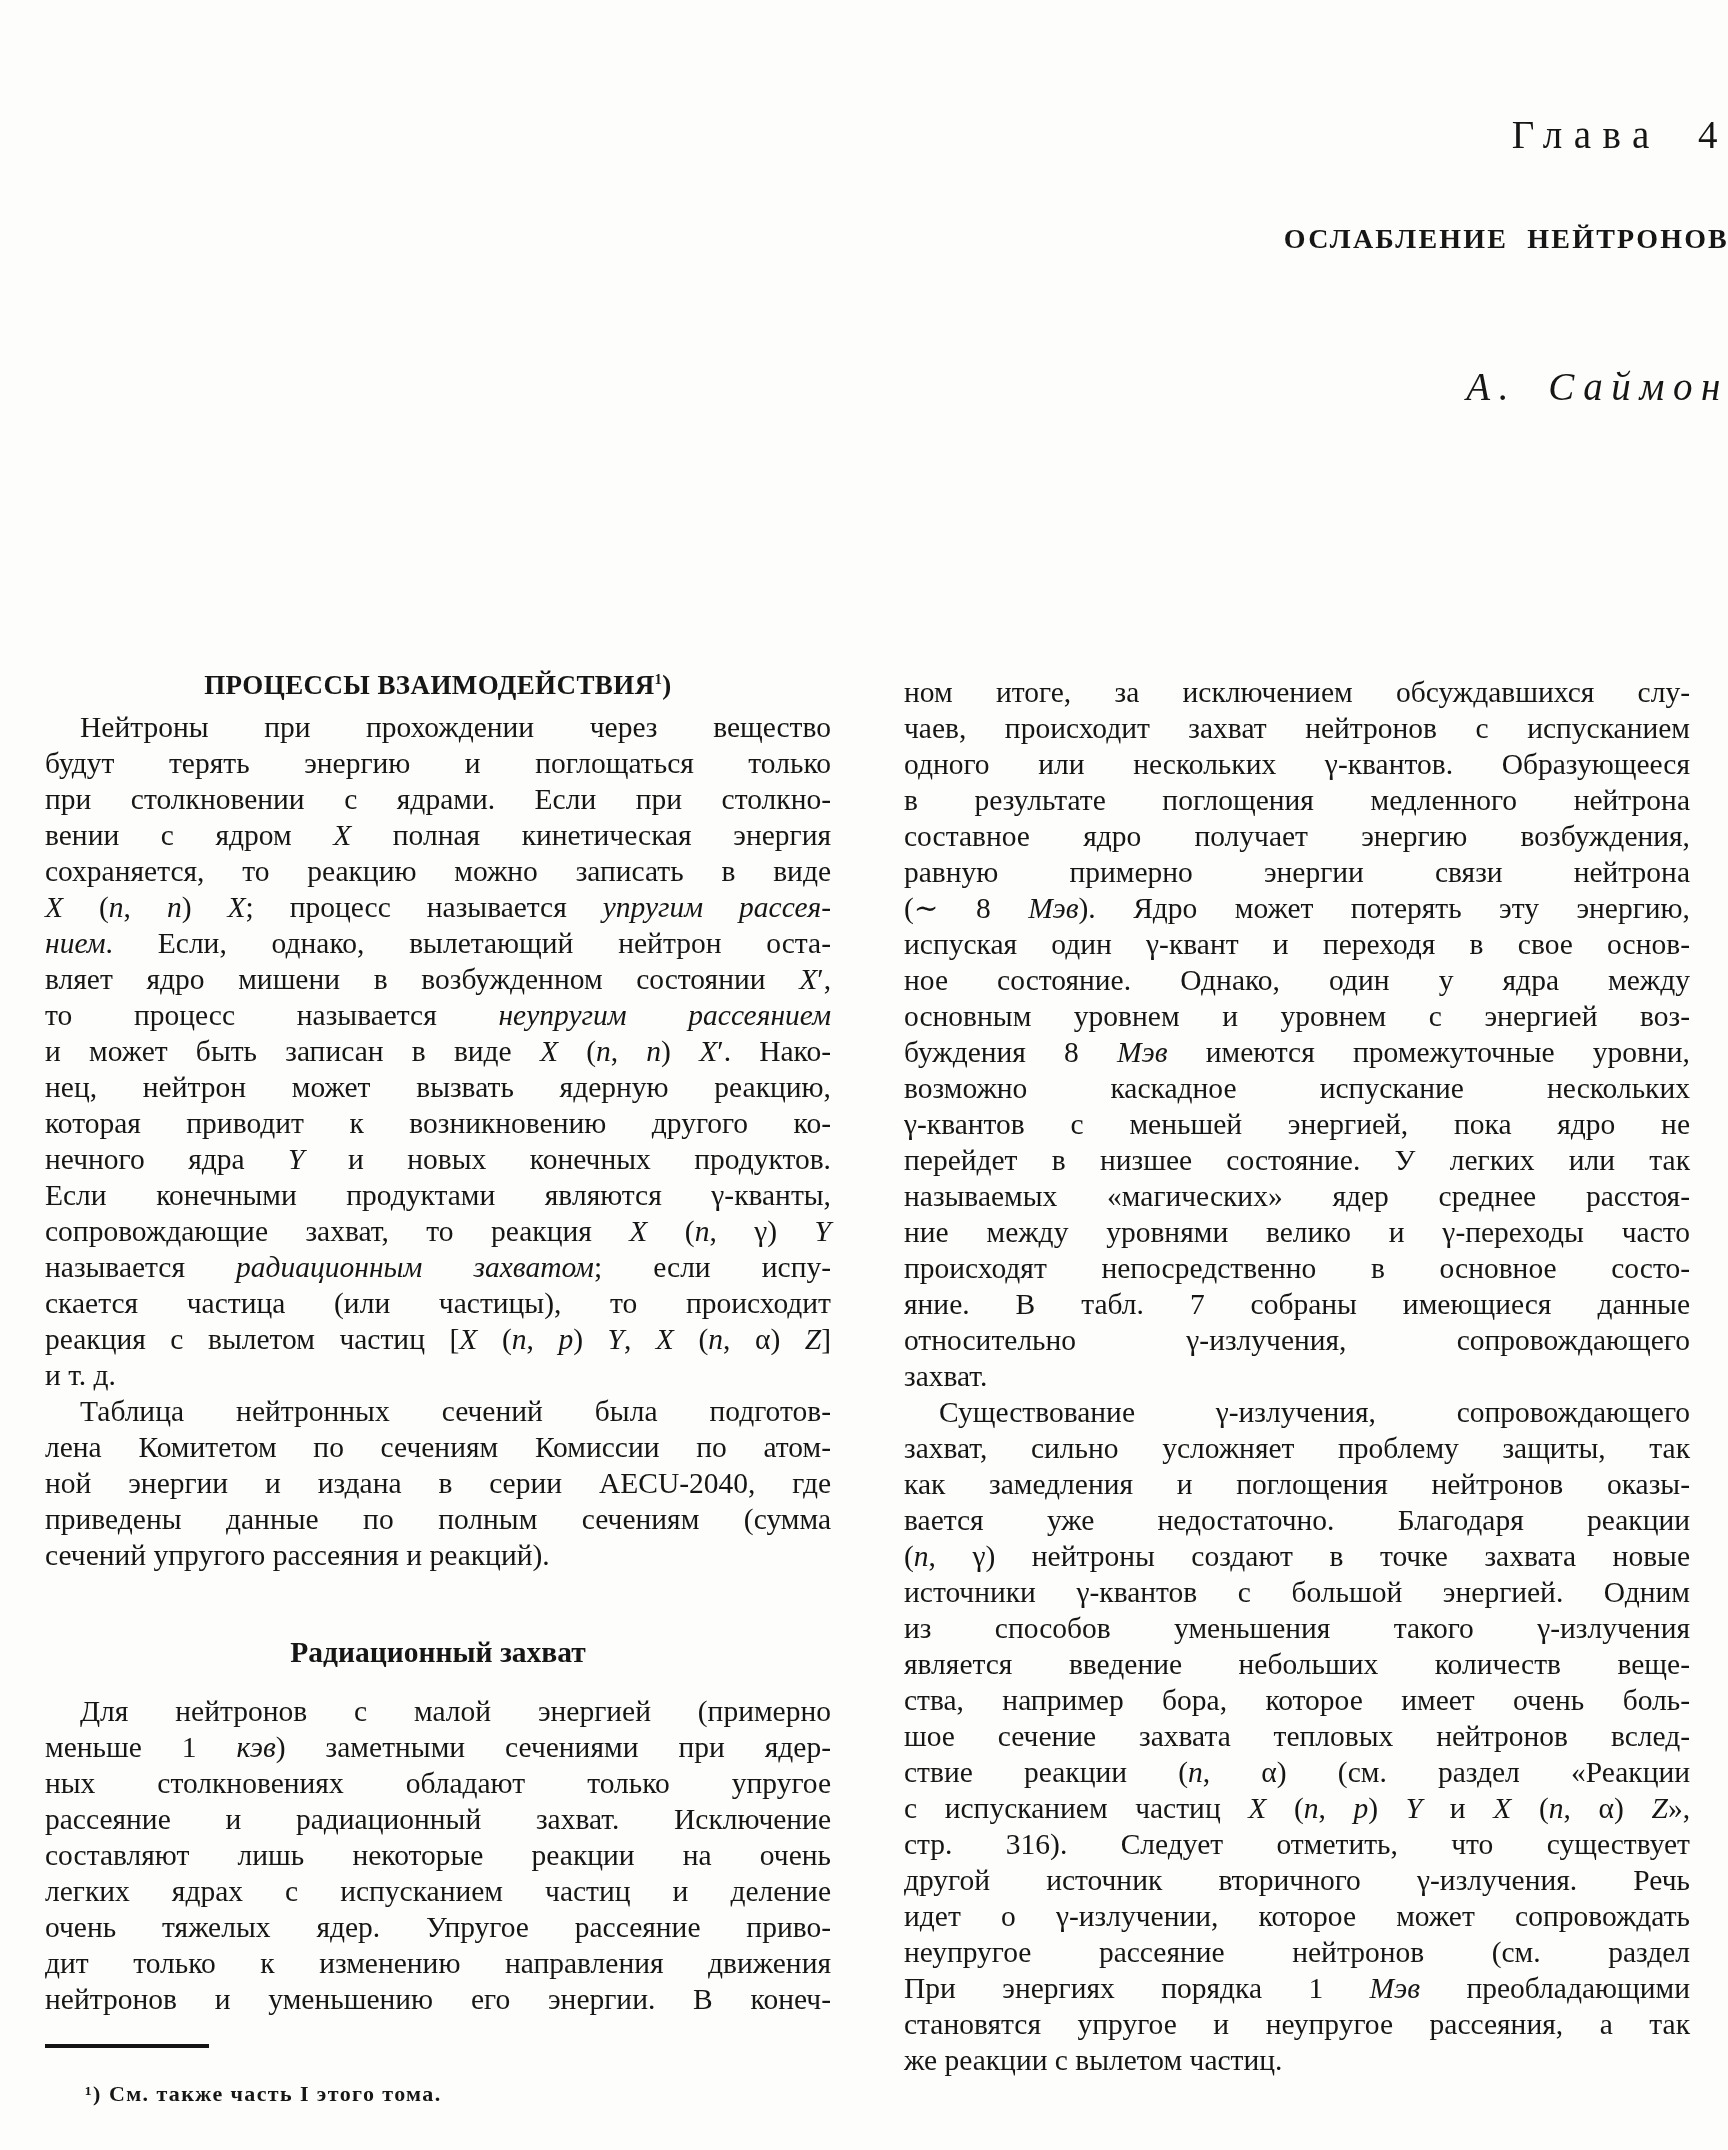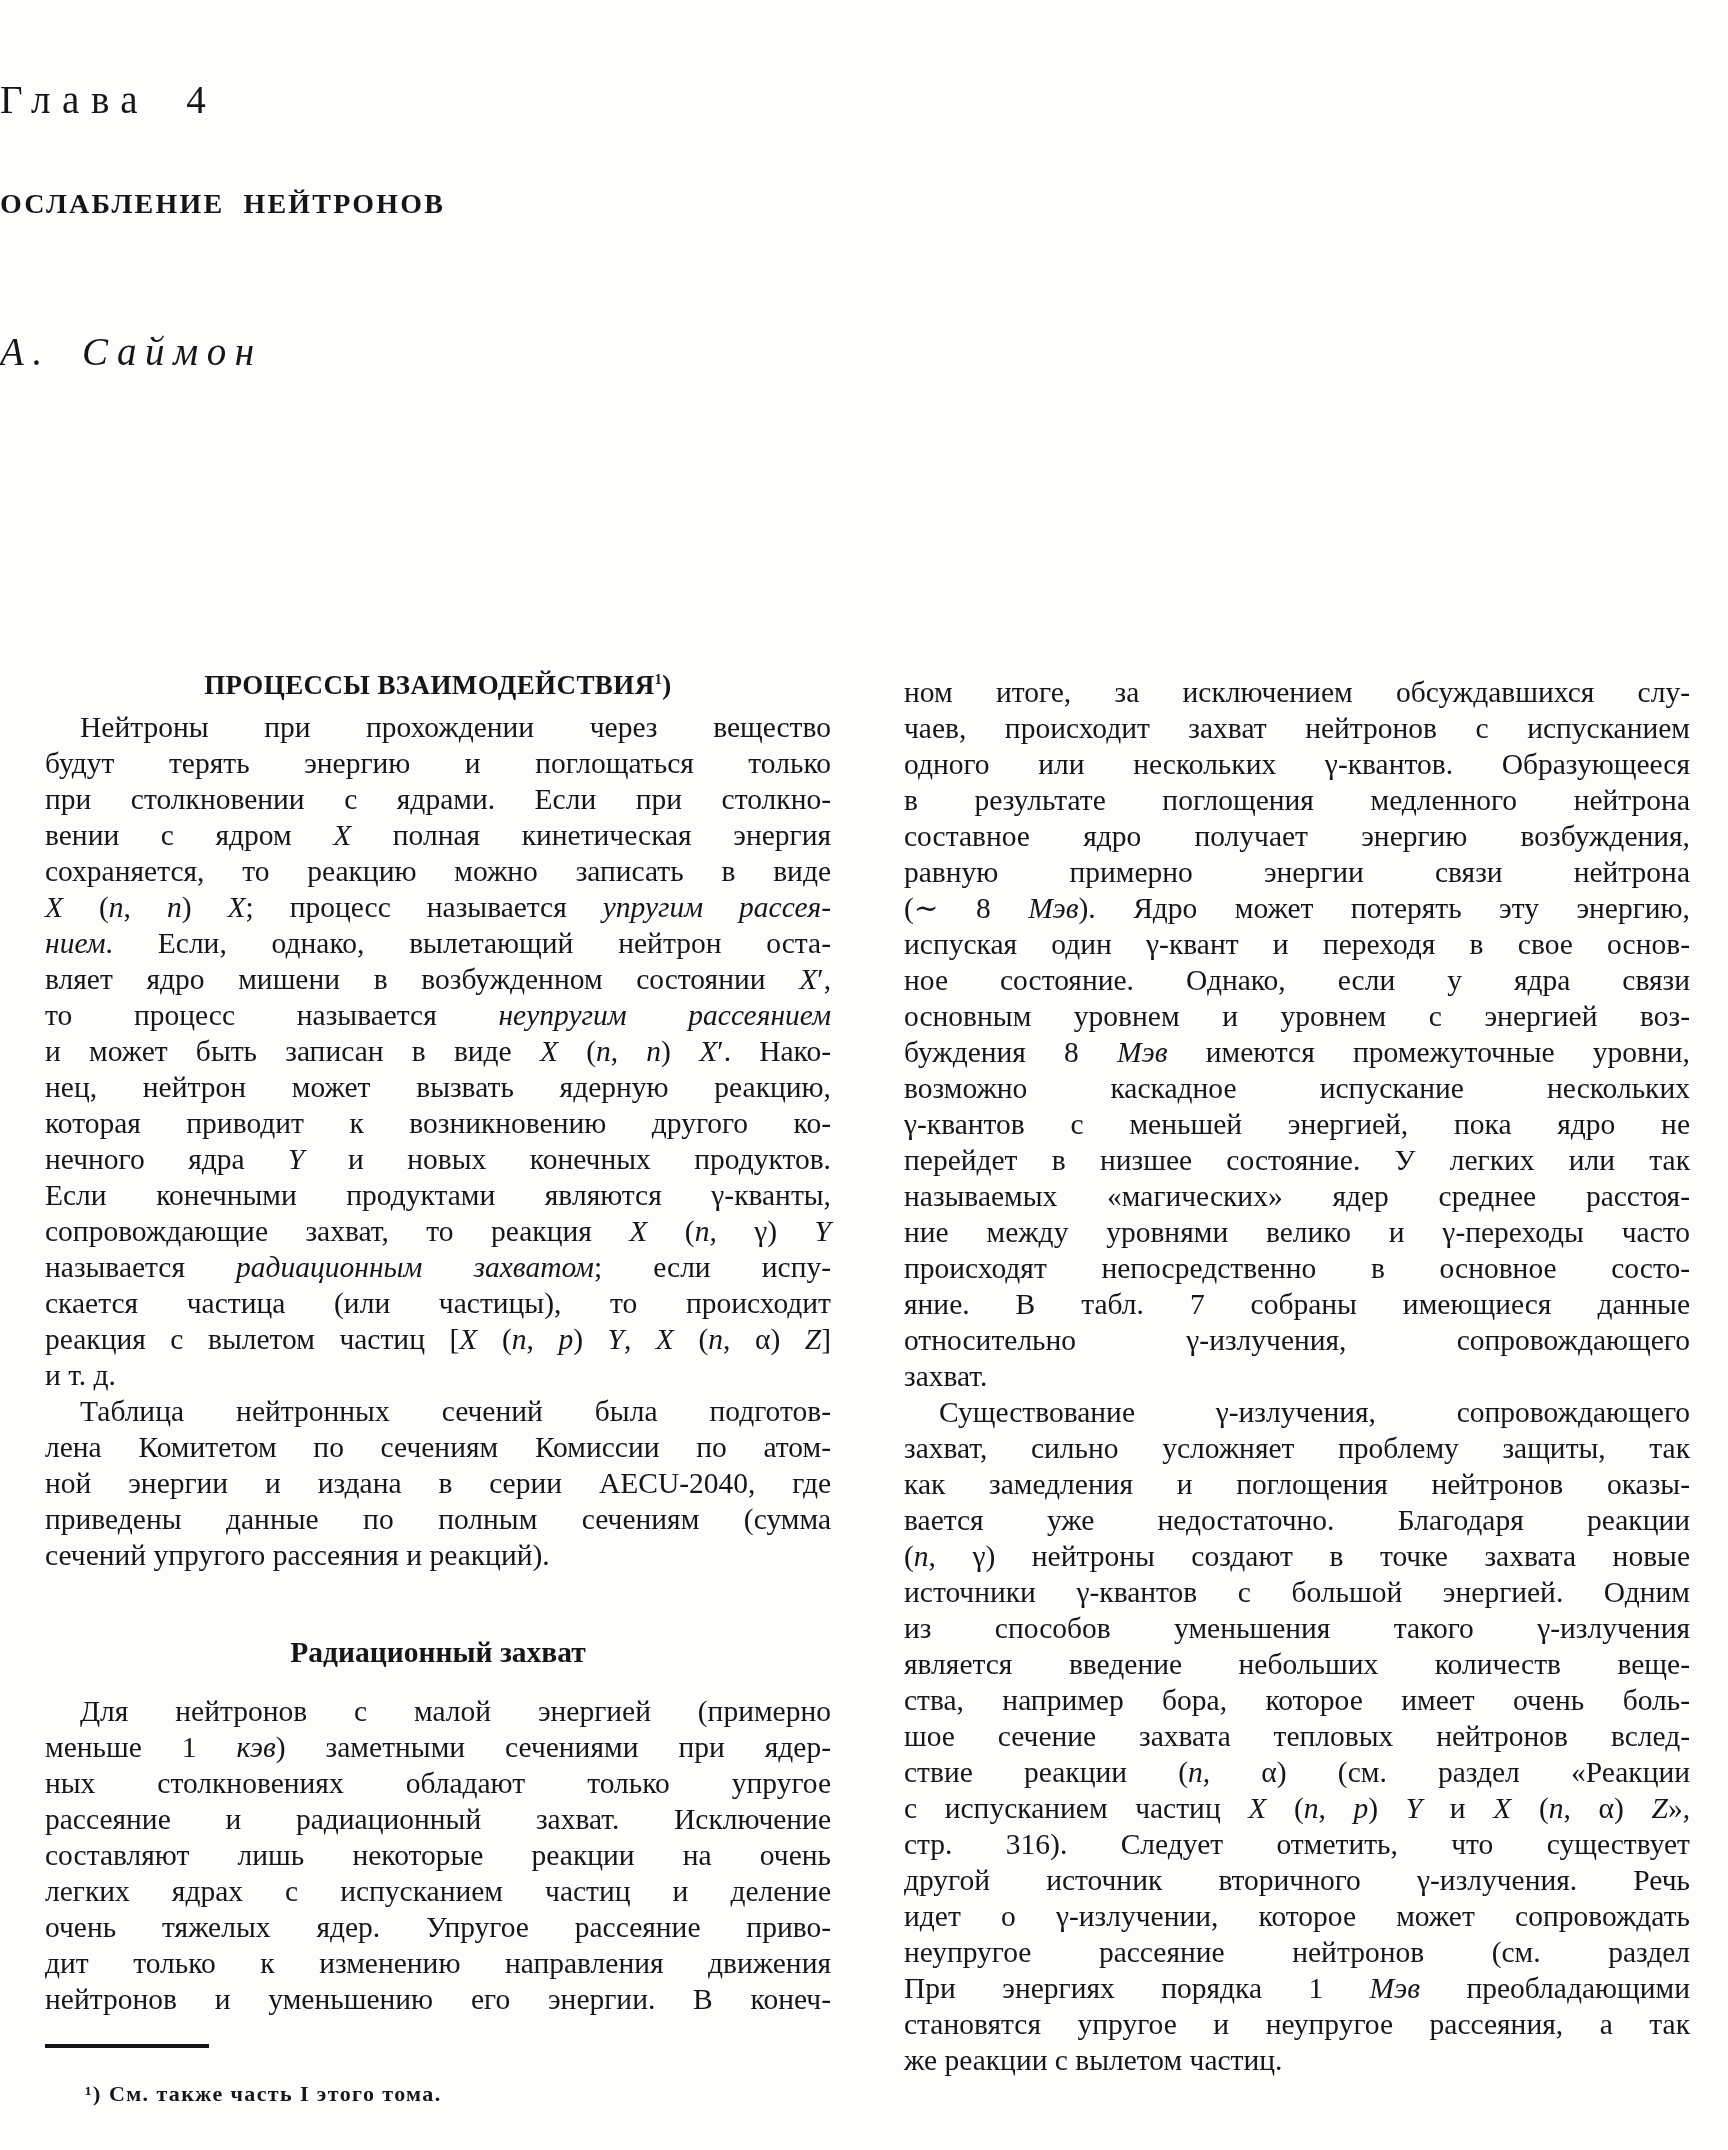--- a/index.html
+++ b/index.html
@@ -7,21 +7,21 @@
     width: 1729px; height: 2151px;
     background: #fdfdfb;
     overflow: hidden;
   }
   body {
     position: relative;
     font-family: "Liberation Serif", "DejaVu Serif", serif;
     color: #161616;
   }
   
-  header { padding-top: 80px; text-align: left; }
+  header { padding-top: 115px; text-align: right; }
   .chapter {
     font-size: 39px; line-height: 1;
     letter-spacing: 11.5px; word-spacing: 16px;
   }
   .title {
     font-size: 39px; line-height: 1; font-weight: bold;
     letter-spacing: 2.2px; word-spacing: 10px;
     margin-top: 71px;
   }
   .author {
@@ -128,21 +128,21 @@
   <div class="col col--right">
       <div class="para">
         <div class="line first">ном итоге, за исключением обсуждавшихся слу-</div>
         <div class="line">чаев, происходит захват нейтронов с испусканием</div>
         <div class="line">одного или нескольких γ-квантов. Образующееся</div>
         <div class="line">в результате поглощения медленного нейтрона</div>
         <div class="line">составное ядро получает энергию возбуждения,</div>
         <div class="line">равную примерно энергии связи нейтрона</div>
         <div class="line">(∼ 8 <i>Мэв</i>). Ядро может потерять эту энергию,</div>
         <div class="line">испуская один γ-квант и переходя в свое основ-</div>
-        <div class="line">ное состояние. Однако, если у ядра связи</div>
+        <div class="line">ное состояние. Однако, один у ядра между</div>
         <div class="line">основным уровнем и уровнем с энергией воз-</div>
         <div class="line">буждения 8 <i>Мэв</i> имеются промежуточные уровни,</div>
         <div class="line">возможно каскадное испускание нескольких</div>
         <div class="line">γ-квантов с меньшей энергией, пока ядро не</div>
         <div class="line">перейдет в низшее состояние. У легких или так</div>
         <div class="line">называемых «магических» ядер среднее расстоя-</div>
         <div class="line">ние между уровнями велико и γ-переходы часто</div>
         <div class="line">происходят непосредственно в основное состо-</div>
         <div class="line">яние. В табл. 7 собраны имеющиеся данные</div>
         <div class="line">относительно γ-излучения, сопровождающего</div>

